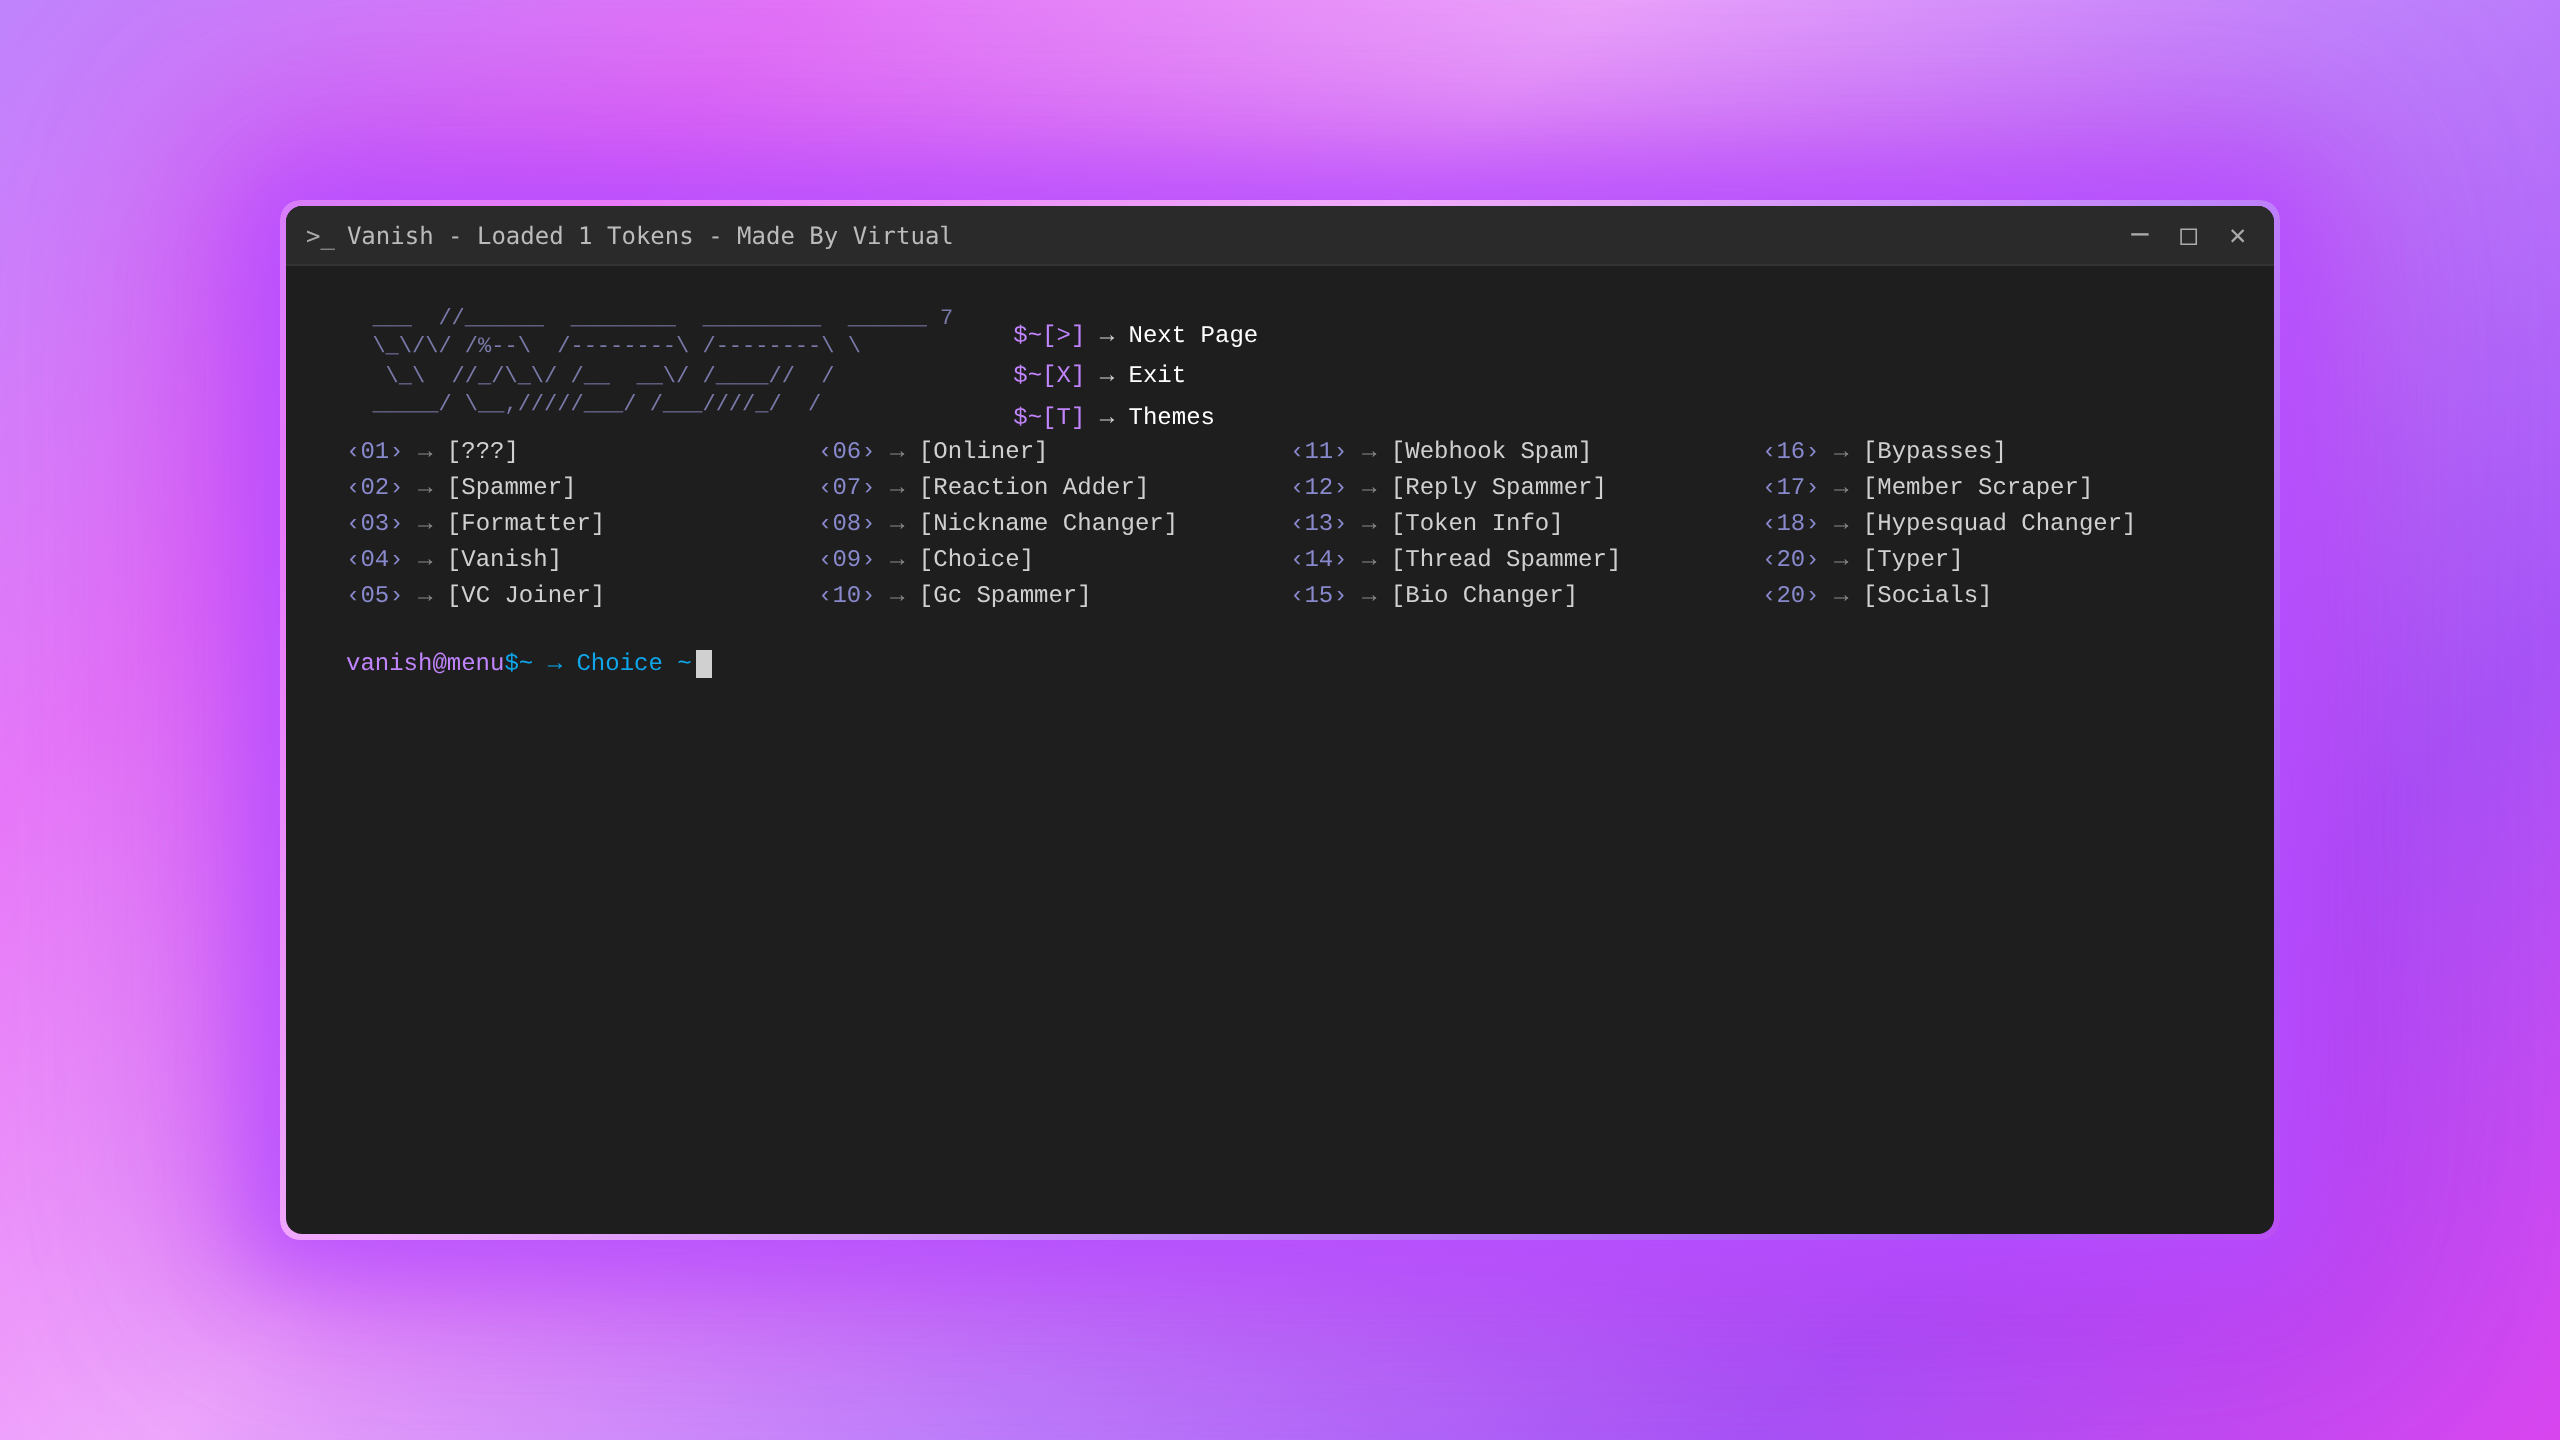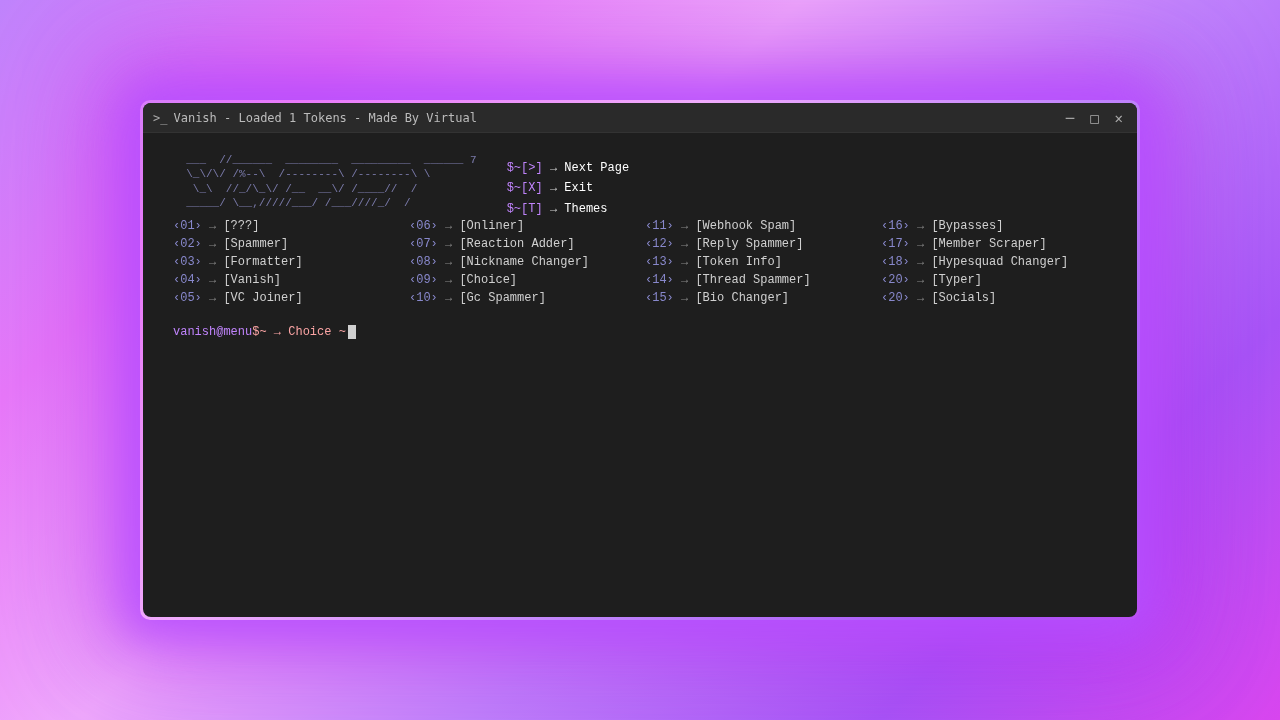--- a/index.html
+++ b/index.html
@@ -146,21 +146,21 @@
       margin-top: 10px;
     }
 
     .prompt-user {
       color: #c084fc;
       font-size: 12px;
       font-family: 'Courier New', Courier, monospace;
     }
 
     .prompt-path {
-      color: #fca5a5;
+      color: #0ea5e9;
       font-size: 12px;
       font-family: 'Courier New', Courier, monospace;
     }
 
     .prompt-cursor {
       display: inline-block;
       width: 8px;
       height: 14px;
       background: #d0d0d0;
       margin-left: 2px;

